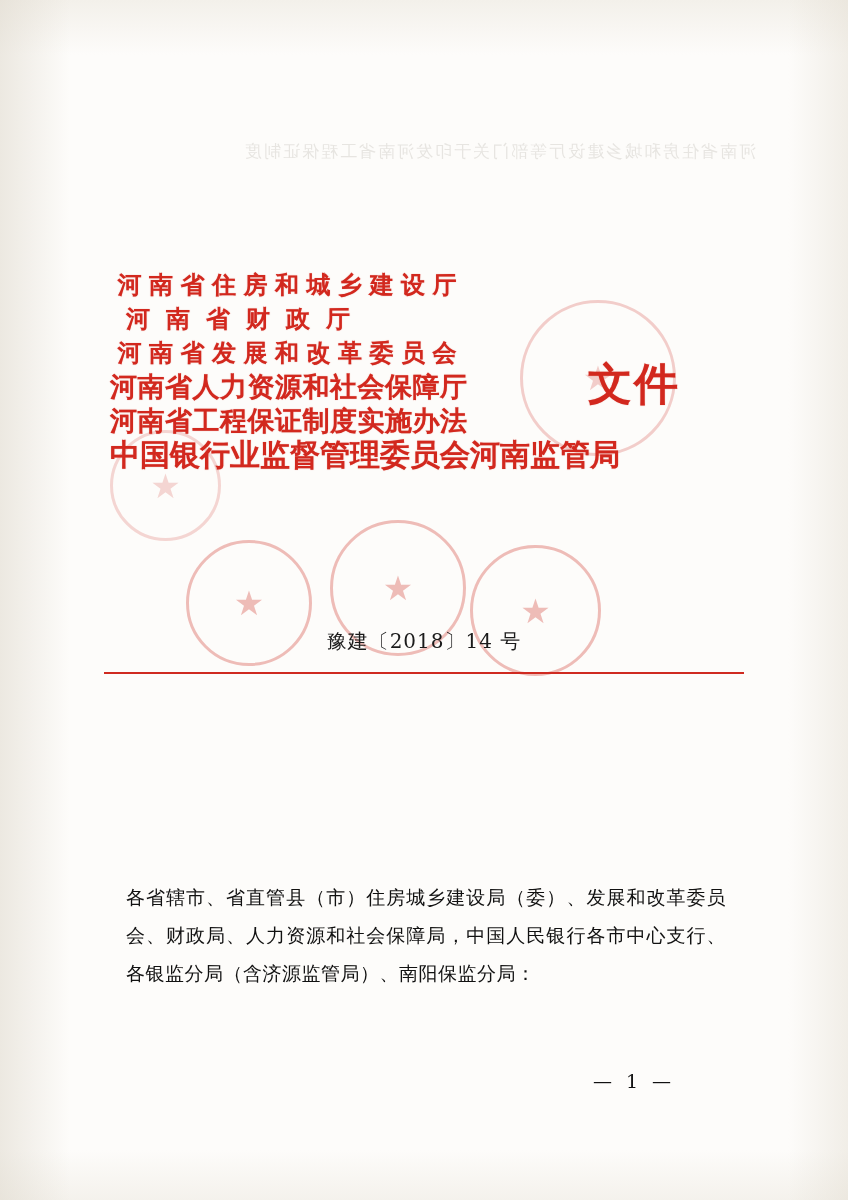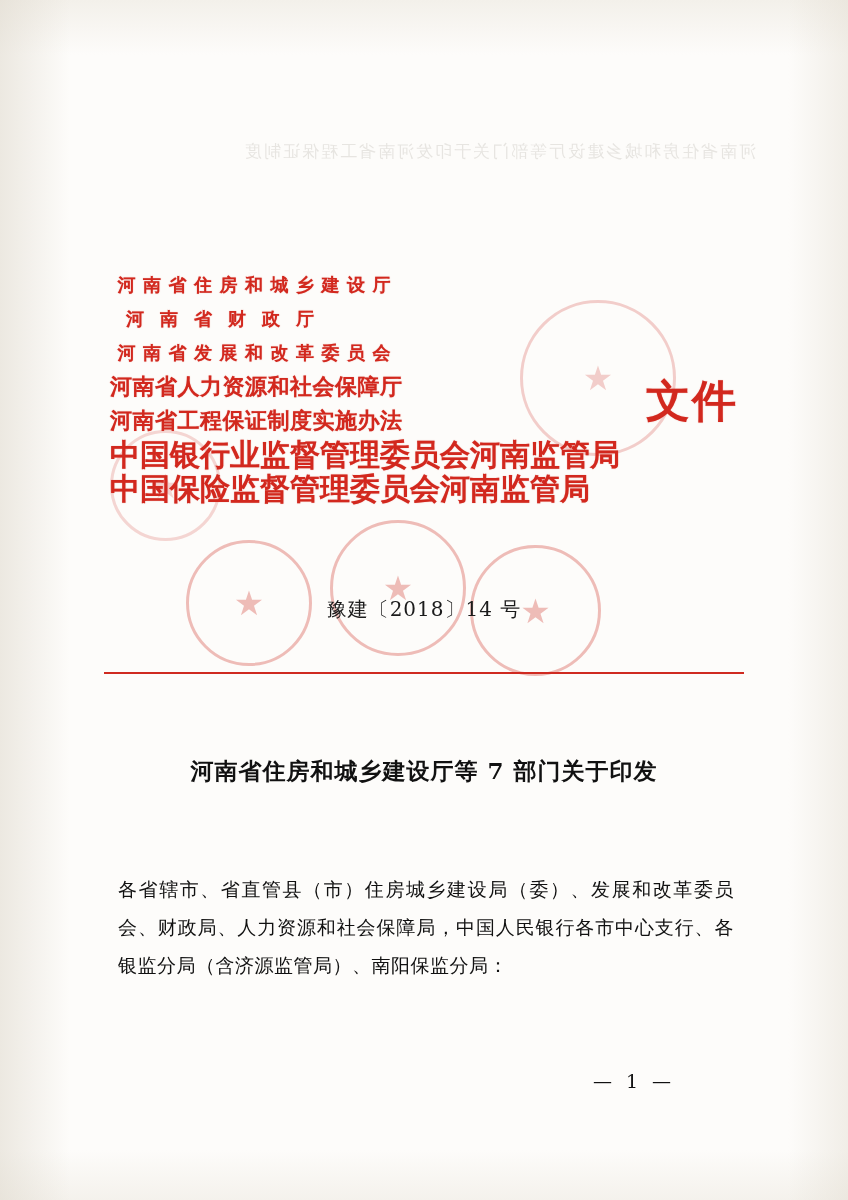--- a/index.html
+++ b/index.html
@@ -86,48 +86,48 @@
     display: flex;
     align-items: center;
   }
   .masthead-lines {
     flex: 0 0 auto;
     width: 478px;
   }
   .masthead-line {
     color: #d2281e;
     font-weight: bold;
-    font-size: 18px;
+    font-size: 24px;
     line-height: 34px;
     white-space: nowrap;
     text-shadow: 0 0 1px rgba(210,40,30,0.5);
     font-family: "DejaVu Sans", "Liberation Sans", sans-serif;
   }
   .masthead-line.spaced-5 { letter-spacing: 7.5px; text-indent: 7.5px; }
   .masthead-line.spaced-4 { letter-spacing: 16px; text-indent: 16px; }
   .masthead-line.tight { letter-spacing: 0px; font-size: 30px; }
-  .masthead-line.tight2 { letter-spacing: 0.5px; font-size: 22px; }
+  .masthead-line.tight2 { letter-spacing: 0.5px; font-size: 27px; }
 
   .masthead-word {
     flex: 1 1 auto;
-    text-align: right;
+    text-align: left;
     color: #d2281e;
     font-weight: bold;
     font-size: 44px;
     letter-spacing: 2px;
     margin-top: 28px;
     font-family: Liberation Sans, sans-serif;
     text-shadow: 0 0 1px rgba(210,40,30,0.5);
   }
 
   
   .doc-number {
     position: absolute;
     left: 0;
-    top: 596px;
+    top: 628px;
     width: 848px;
     text-align: center;
     font-size: 20px;
     letter-spacing: 1px;
     color: #1b1b1b;
     font-family: "DejaVu Serif", "Liberation Serif", serif;
   }
 
   
   .red-rule {
@@ -162,21 +162,21 @@
     top: 862px;
     width: 632px;
     font-size: 19px;
     line-height: 38px;
     color: #111;
     letter-spacing: 0.5px;
     text-align: justify;
     font-family: "DejaVu Serif", "Liberation Serif", serif;
   }
   .body-text p {
-    margin: 8px;
+    margin: 16px;
   }
   .body-text p.indent {
     text-indent: 38px;
   }
 
   
   .page-number {
     position: absolute;
     left: 0;
     top: 1070px;
@@ -209,31 +209,29 @@
   <div class="seal seal-3"></div>
 
   <div class="masthead">
     <div class="masthead-lines">
       <div class="masthead-line spaced-5">河南省住房和城乡建设厅</div>
       <div class="masthead-line spaced-4">河南省财政厅</div>
       <div class="masthead-line spaced-5">河南省发展和改革委员会</div>
       <div class="masthead-line tight2">河南省人力资源和社会保障厅</div>
       <div class="masthead-line tight2">河南省工程保证制度实施办法</div>
       <div class="masthead-line tight">中国银行业监督管理委员会河南监管局</div>
-      <div class="masthead-line tight">中国保险监督管理委员会河南监管局</div>
     </div>
     <div class="masthead-word">文件</div>
   </div>
 
   <div class="doc-number">豫建〔2018〕14 号</div>
 
   <div class="red-rule"></div>
 
   <div class="doc-title">
-    <div>河南省住房和城乡建设厅等 7 部门关于印发</div>
   </div>
 
   <div class="body-text">
     <p>各省辖市、省直管县（市）住房城乡建设局（委）、发展和改革委员会、财政局、人力资源和社会保障局，中国人民银行各市中心支行、各银监分局（含济源监管局）、南阳保监分局：</p>
   </div>
 
   <div class="page-number">
     <span class="pn-inner">— 1 —</span>
   </div>
 

